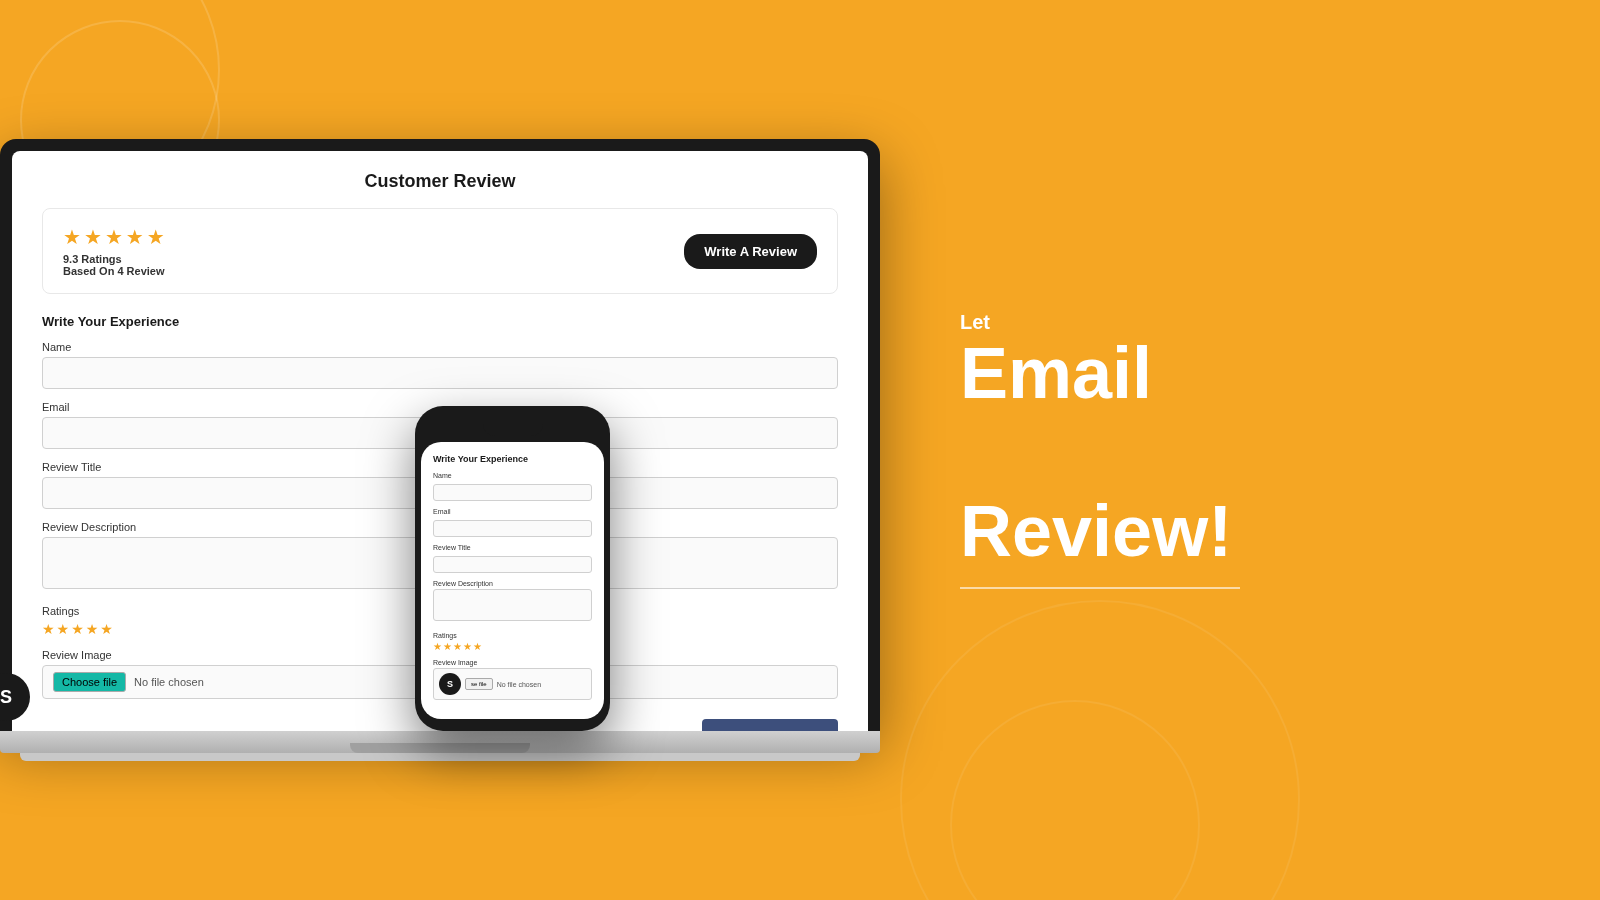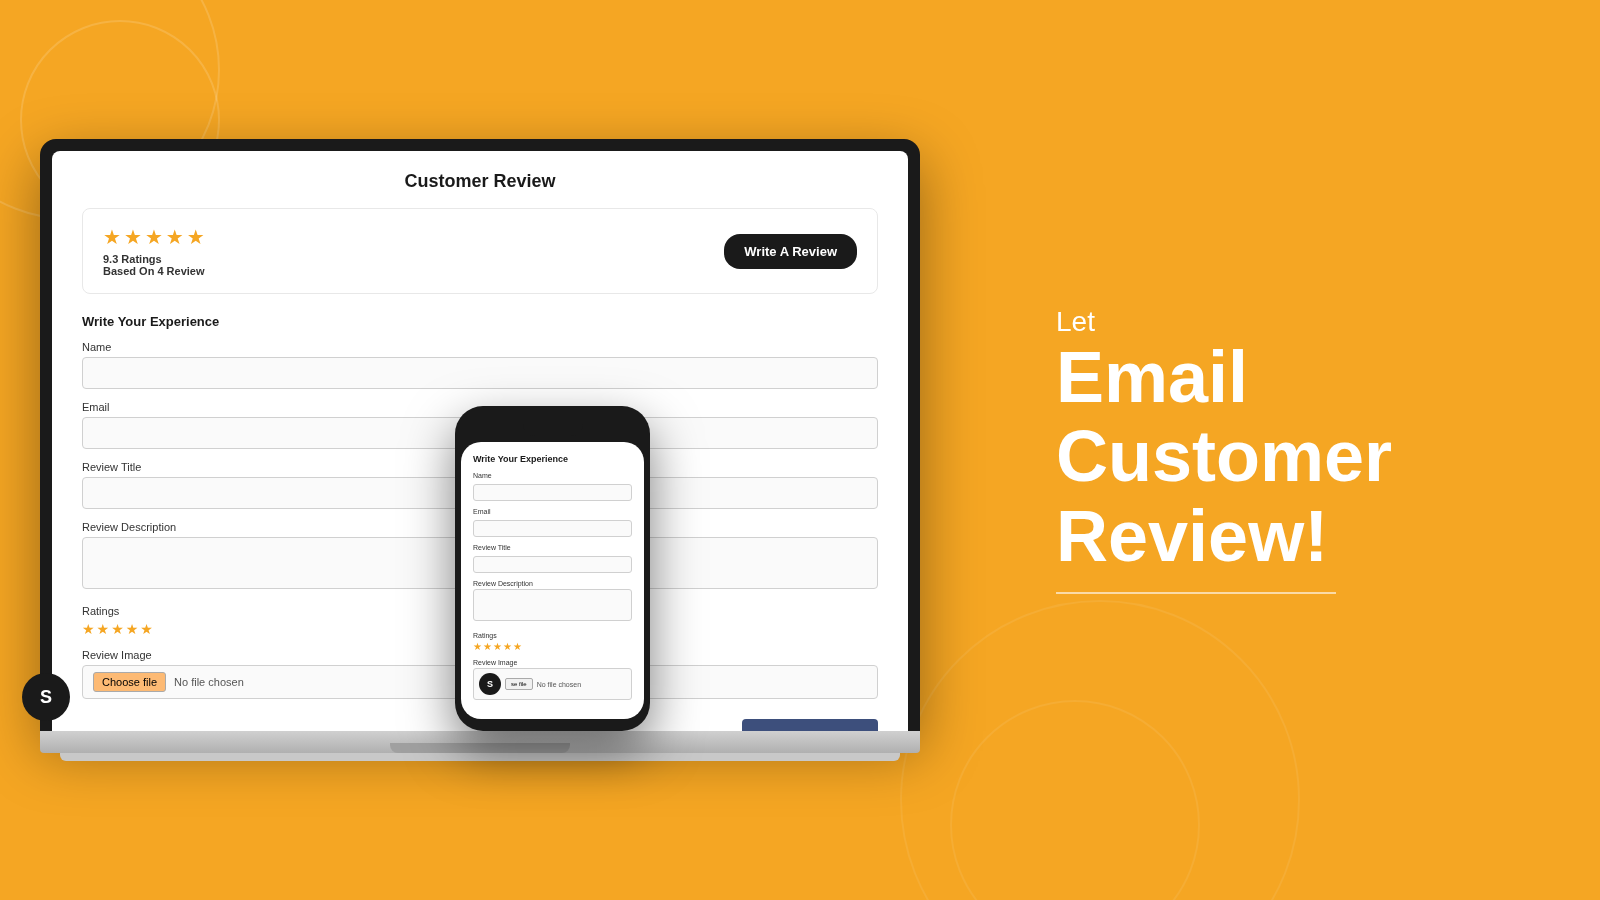--- a/index.html
+++ b/index.html
@@ -36,22 +36,21 @@
       bottom: -50px; right: 400px;
       border-color: rgba(255,255,255,0.08);
     }
 
     
     .main-container {
       display: flex;
       align-items: center;
       justify-content: center;
       height: 900px;
-      padding: 40px;
-      gap: 96px;
+      gap: 40px;
     }
 
     
     .laptop-wrapper {
       position: relative;
       flex-shrink: 0;
     }
     .laptop {
       width: 880px;
       position: relative;
@@ -204,21 +203,21 @@
     .ratings-stars {
       display: flex;
       gap: 2px;
     }
     .file-input-row {
       display: flex;
       align-items: center;
       gap: 8px;
     }
     .choose-file-btn {
-      background: #fdba74;
+      background: #14b8a6;
       border: 1px solid #aaa;
       border-radius: 3px;
       padding: 3px 8px;
       font-size: 11px;
       cursor: pointer;
     }
     .no-file-text {
       font-size: 11px;
       color: #555;
     }
@@ -323,22 +322,22 @@
       color: #555;
     }
 
     
     .right-text {
       flex: 1;
       padding-left: 40px;
     }
     .let-text {
       color: #fff;
-      font-size: 28px;
-      font-weight: 400;
+      font-size: 20px;
+      font-weight: 700;
       margin-bottom: 0;
     }
     .big-headline {
       color: #fff;
       font-size: 72px;
       font-weight: 800;
       line-height: 1.1;
       margin-bottom: 16px;
     }
     .divider-line {
@@ -491,19 +490,19 @@
         </div>
       </div>
     </div>
 
   </div>
 
   <div class="right-text">
     <p class="let-text">Let</p>
     <div class="big-headline">
       <span>Email</span><br>
-      <span>Customer</span><br>
+      <br>
       <span>Review!</span>
     </div>
     <div class="divider-line"></div>
   </div>
 
 </div>
 
 </body></html>

